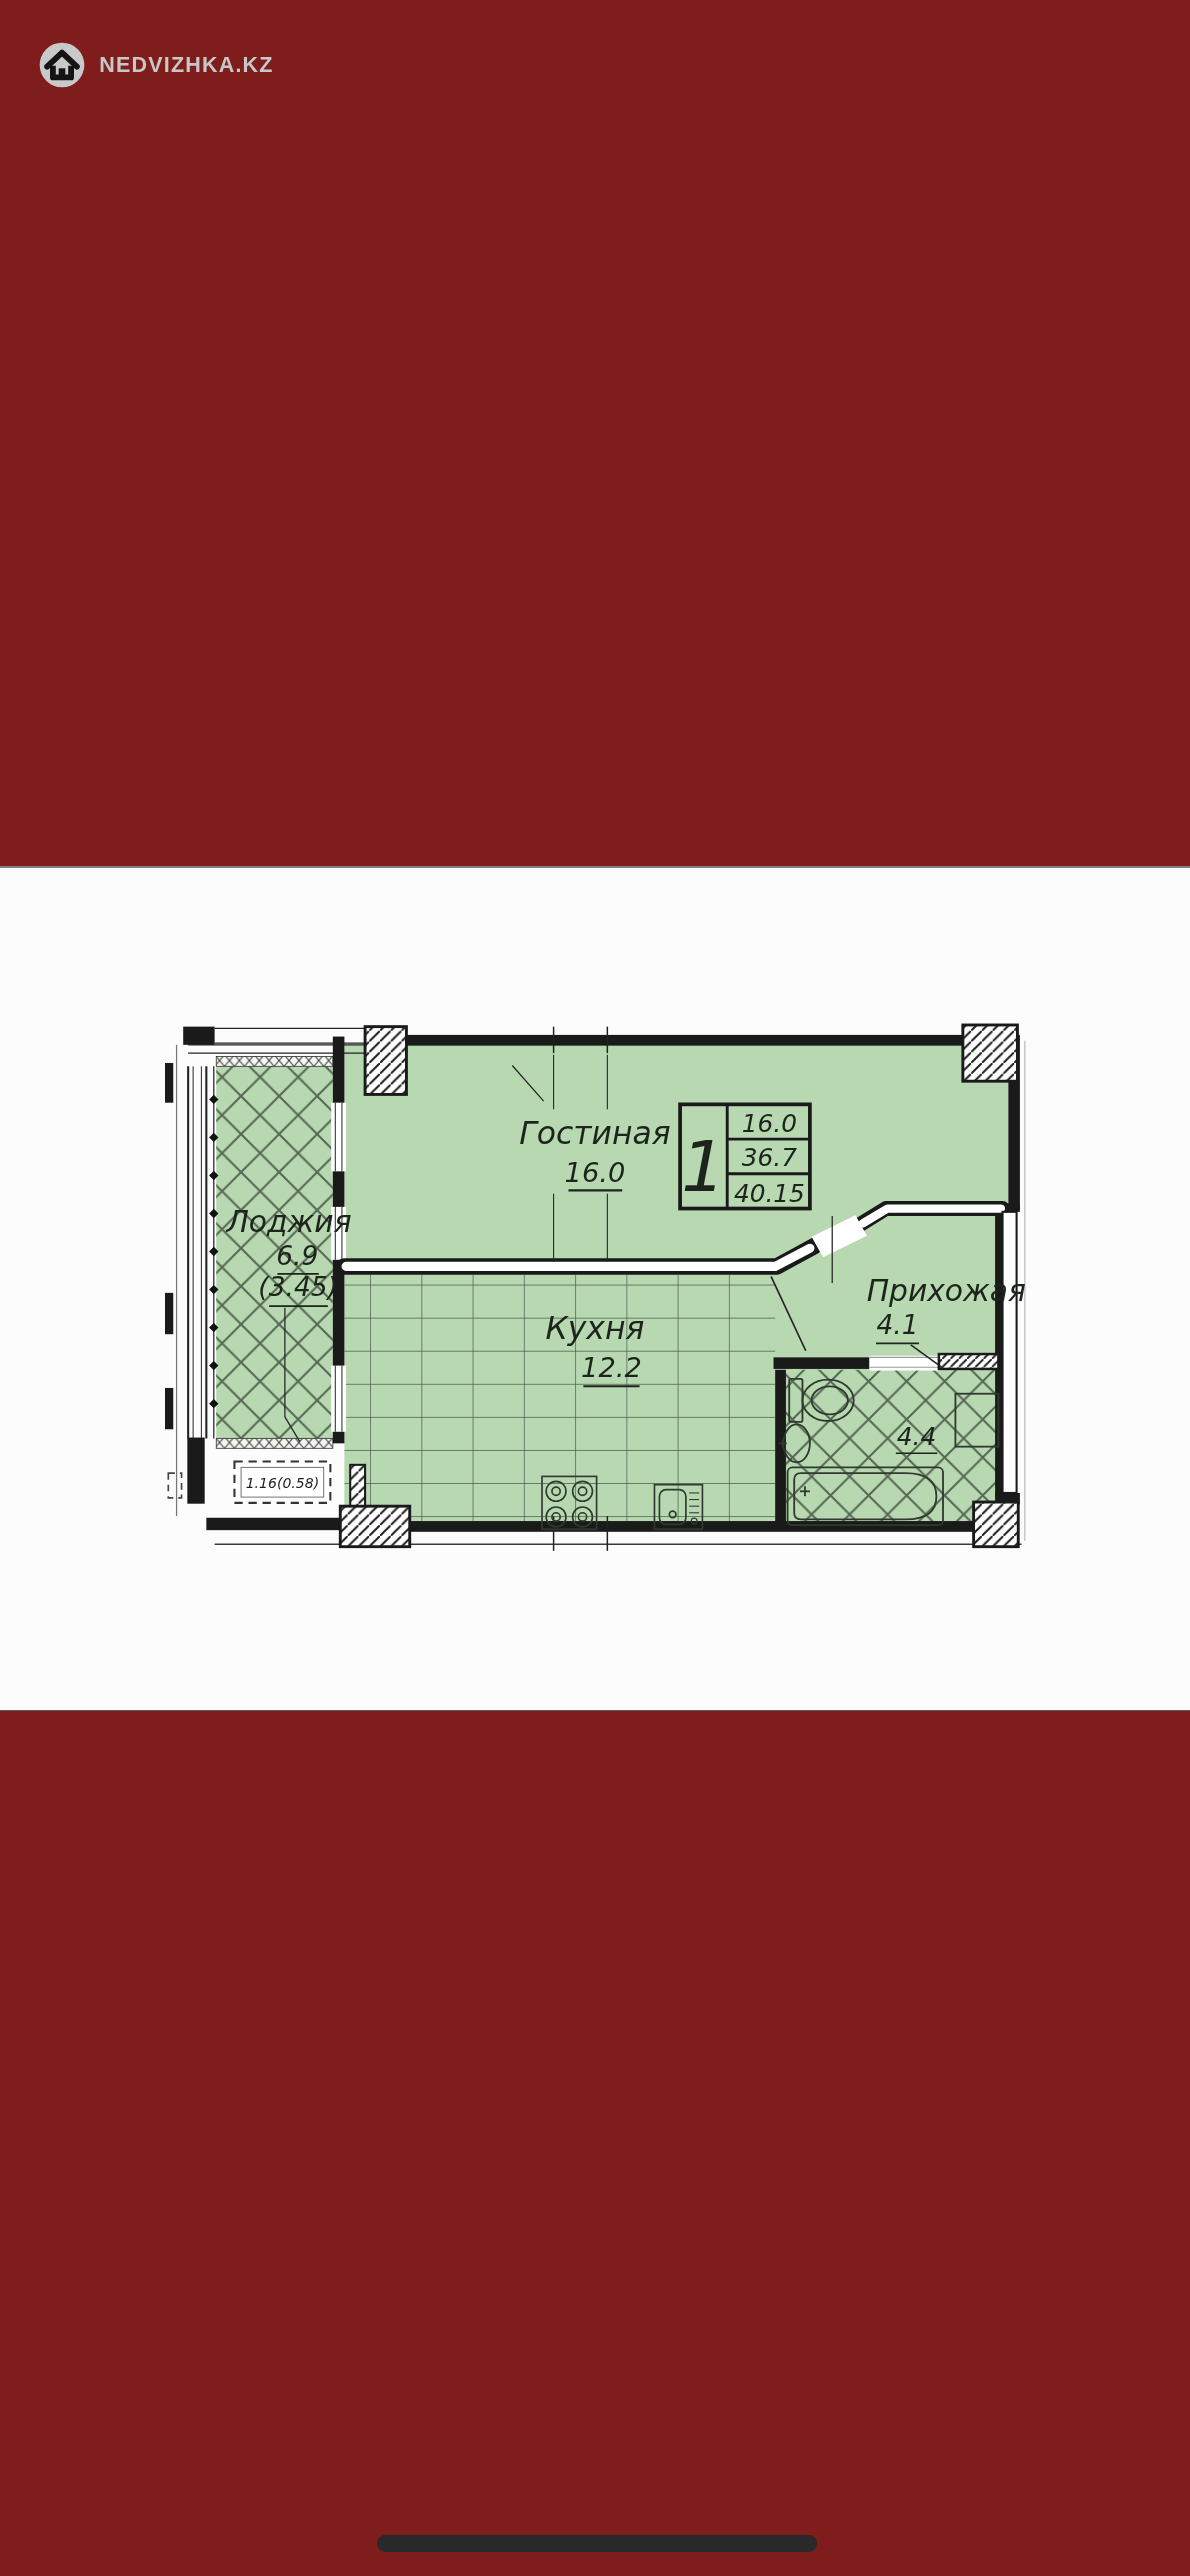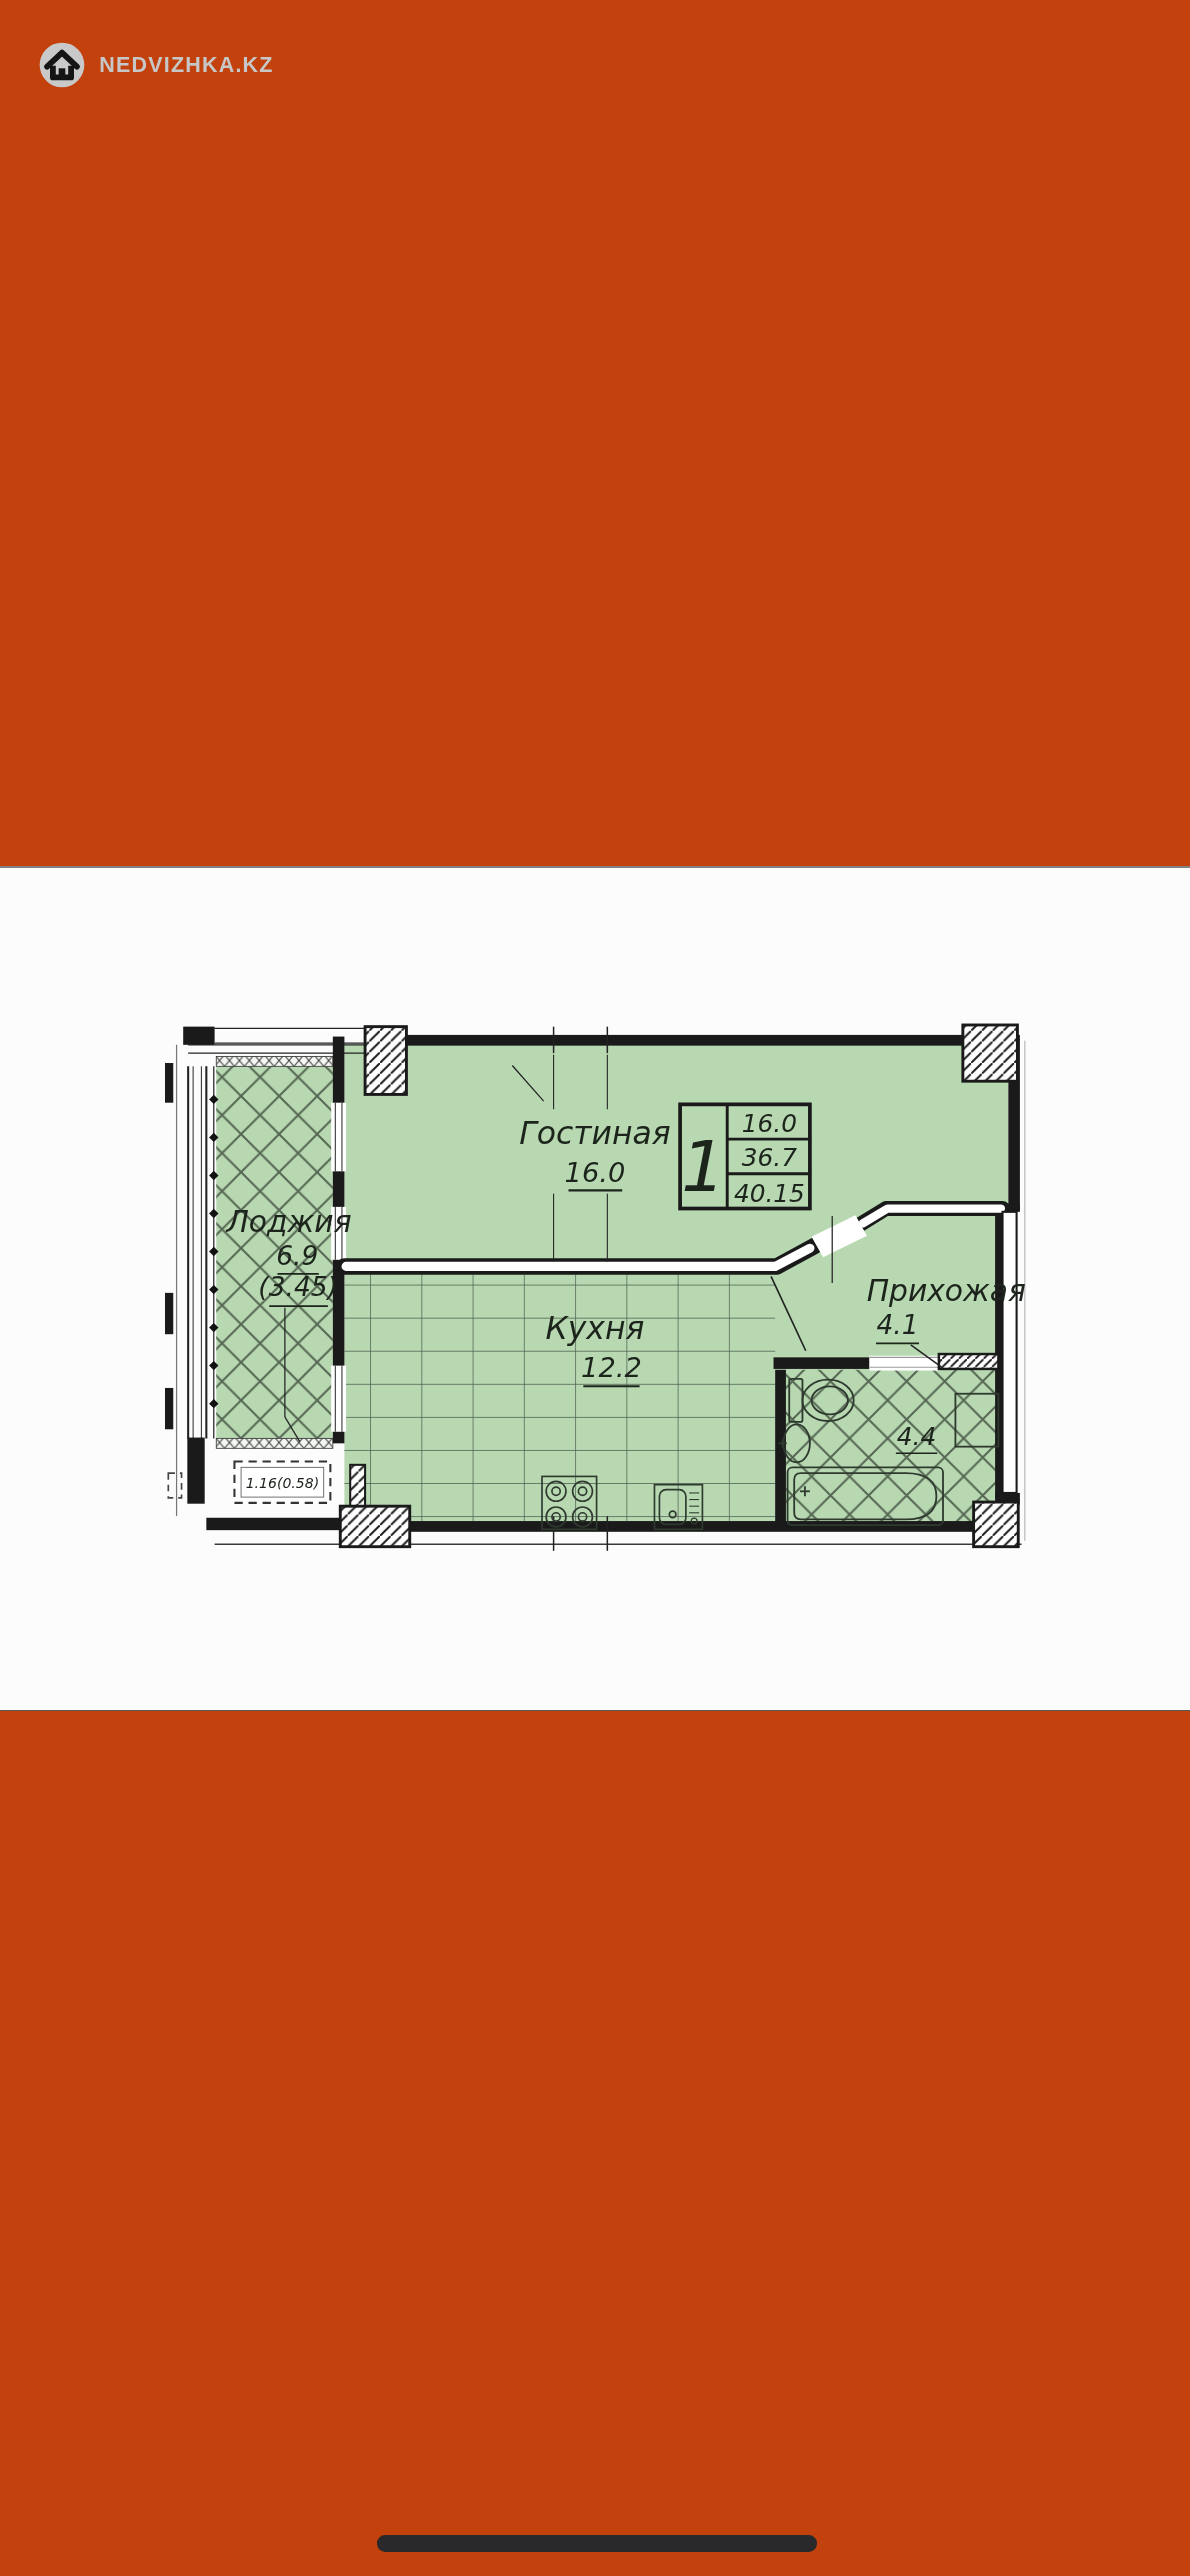--- a/index.html
+++ b/index.html
@@ -1,16 +1,16 @@
 <!DOCTYPE html>
 <html style="font-size:13.2px"><head>
 <meta charset="utf-8">
 <style>
   html,body{margin:0;padding:0;background:#0a0a0b;}
-  .screen{position:relative;width:1190px;height:2576px;background:#c2410c;overflow:hidden;
+  .screen{position:relative;width:1190px;height:2576px;background:#7f1d1d;overflow:hidden;
           font-family:"Liberation Sans",sans-serif;}
   
   .brand{position:absolute;left:38px;top:41px;display:flex;align-items:center;gap:13.2px;}
   .brand-text{color:#c7c7c7;font-size:21.5px;font-weight:700;letter-spacing:1.2px;}
   
   .photo-band{position:absolute;left:0;top:866px;width:1190px;height:842px;background:#fcfcfc;
               border-top:2.5px solid #828282;border-bottom:0.8px solid #5a5a5a;}
   .plan-svg{position:absolute;left:165px;top:152px;}
   
   .scroll-pill{position:absolute;left:377px;top:2535px;width:440px;height:16.5px;border-radius:8.3px;

